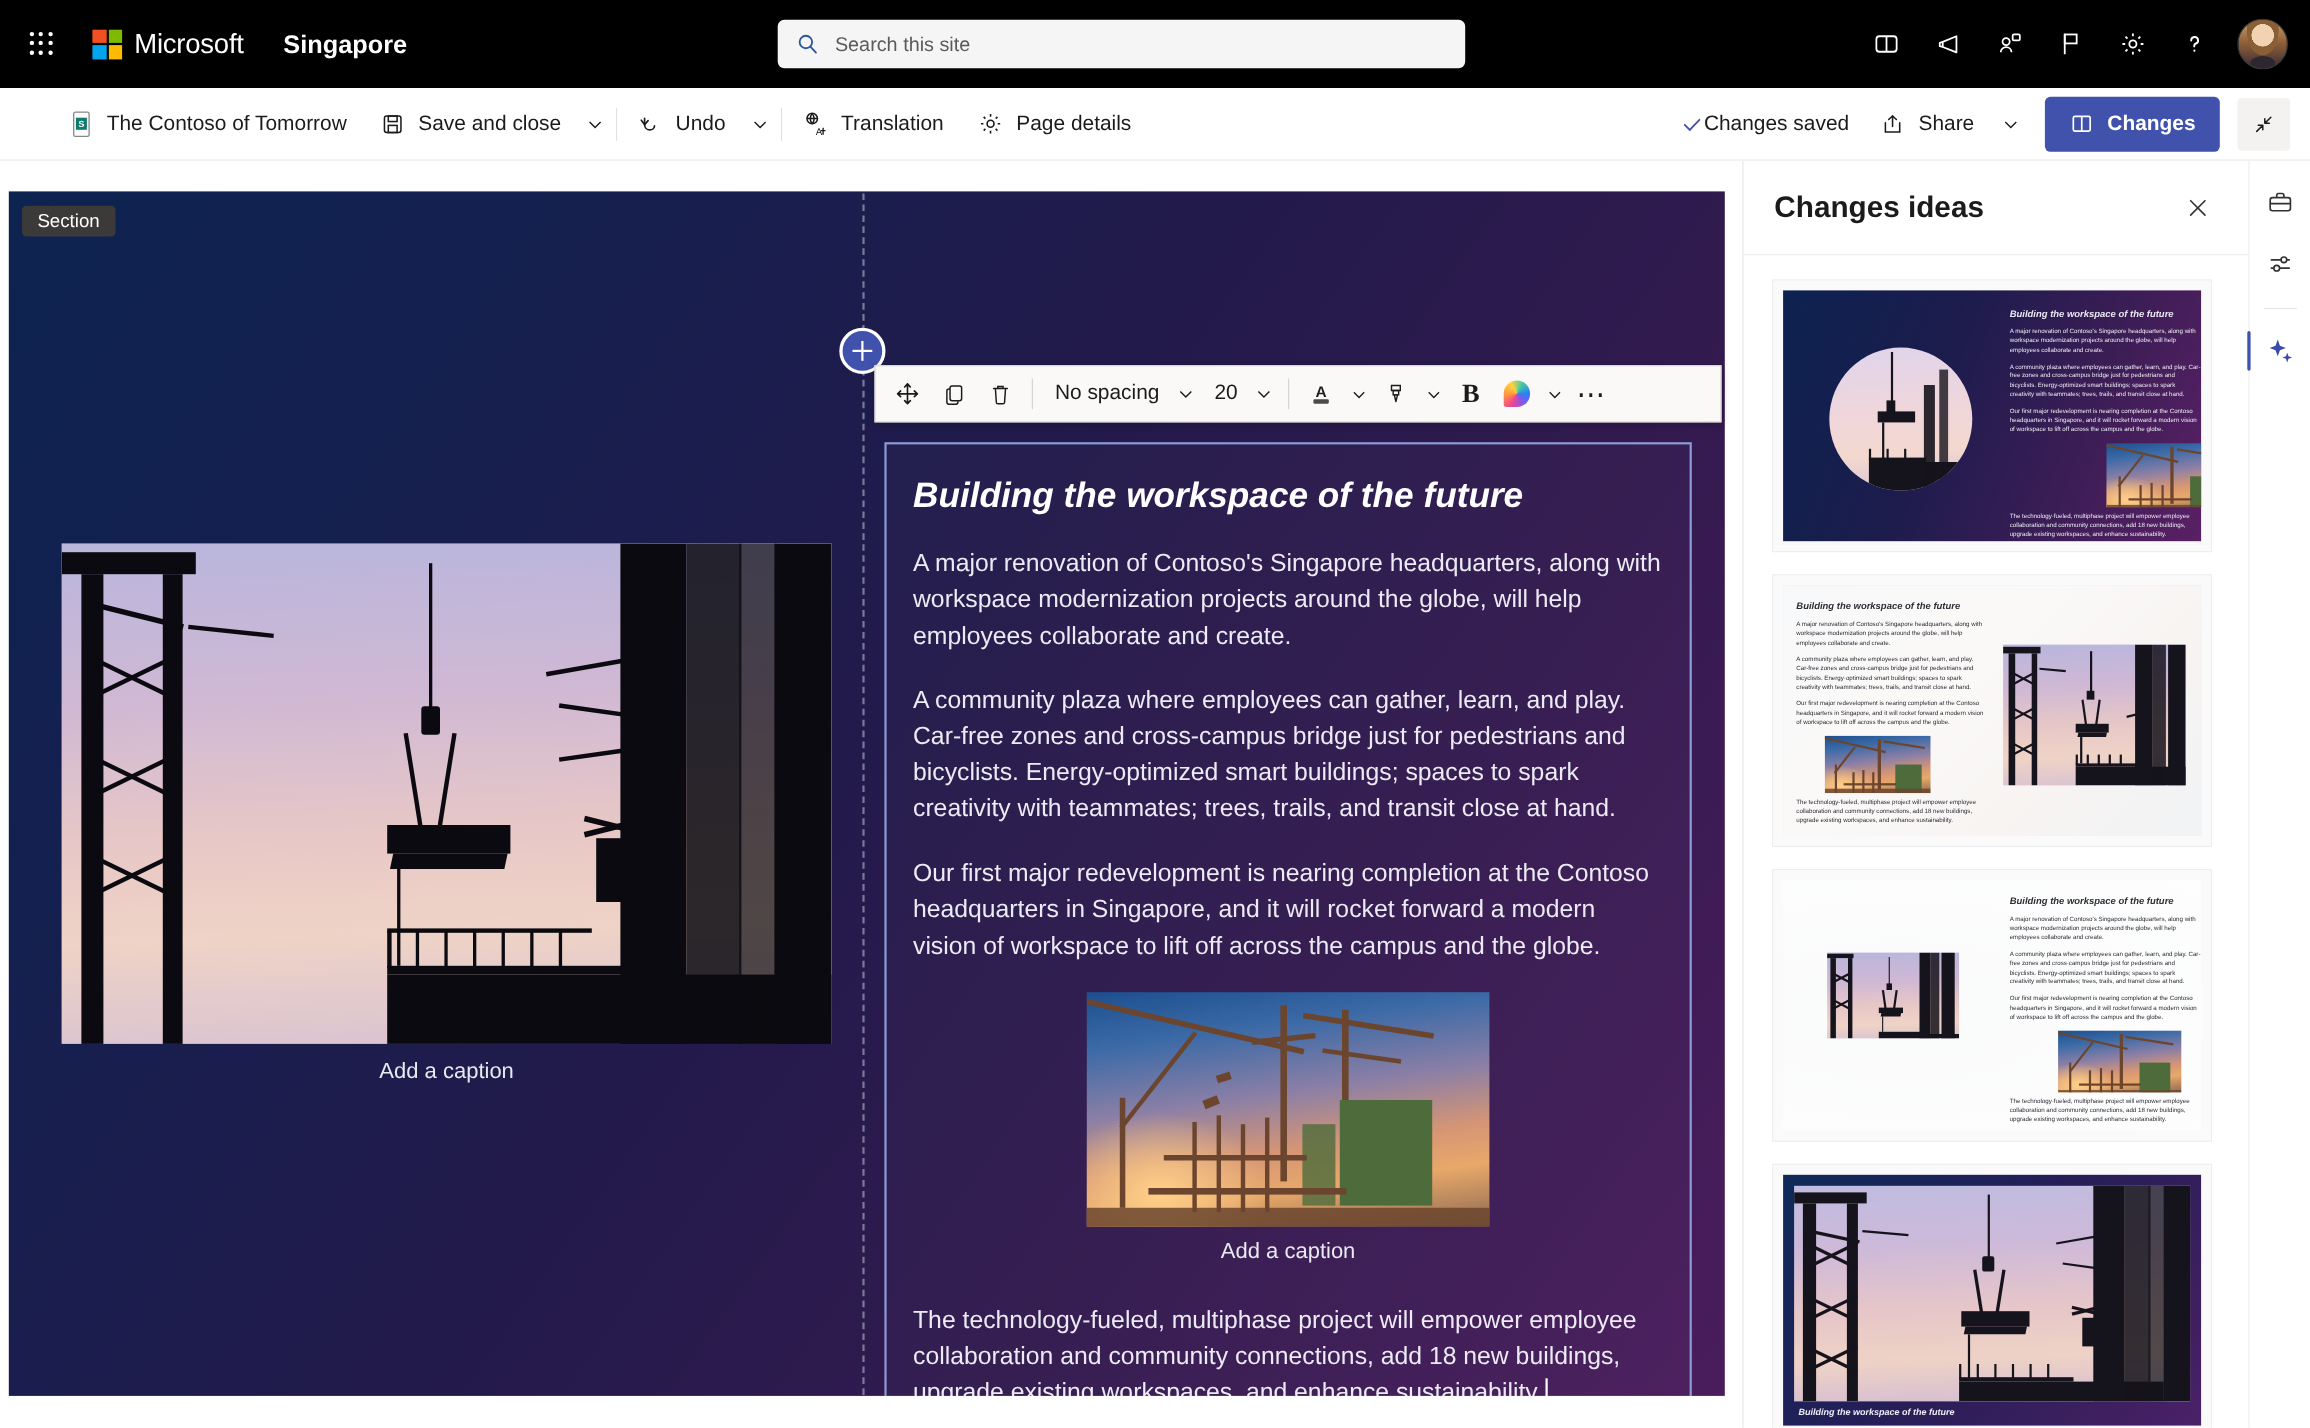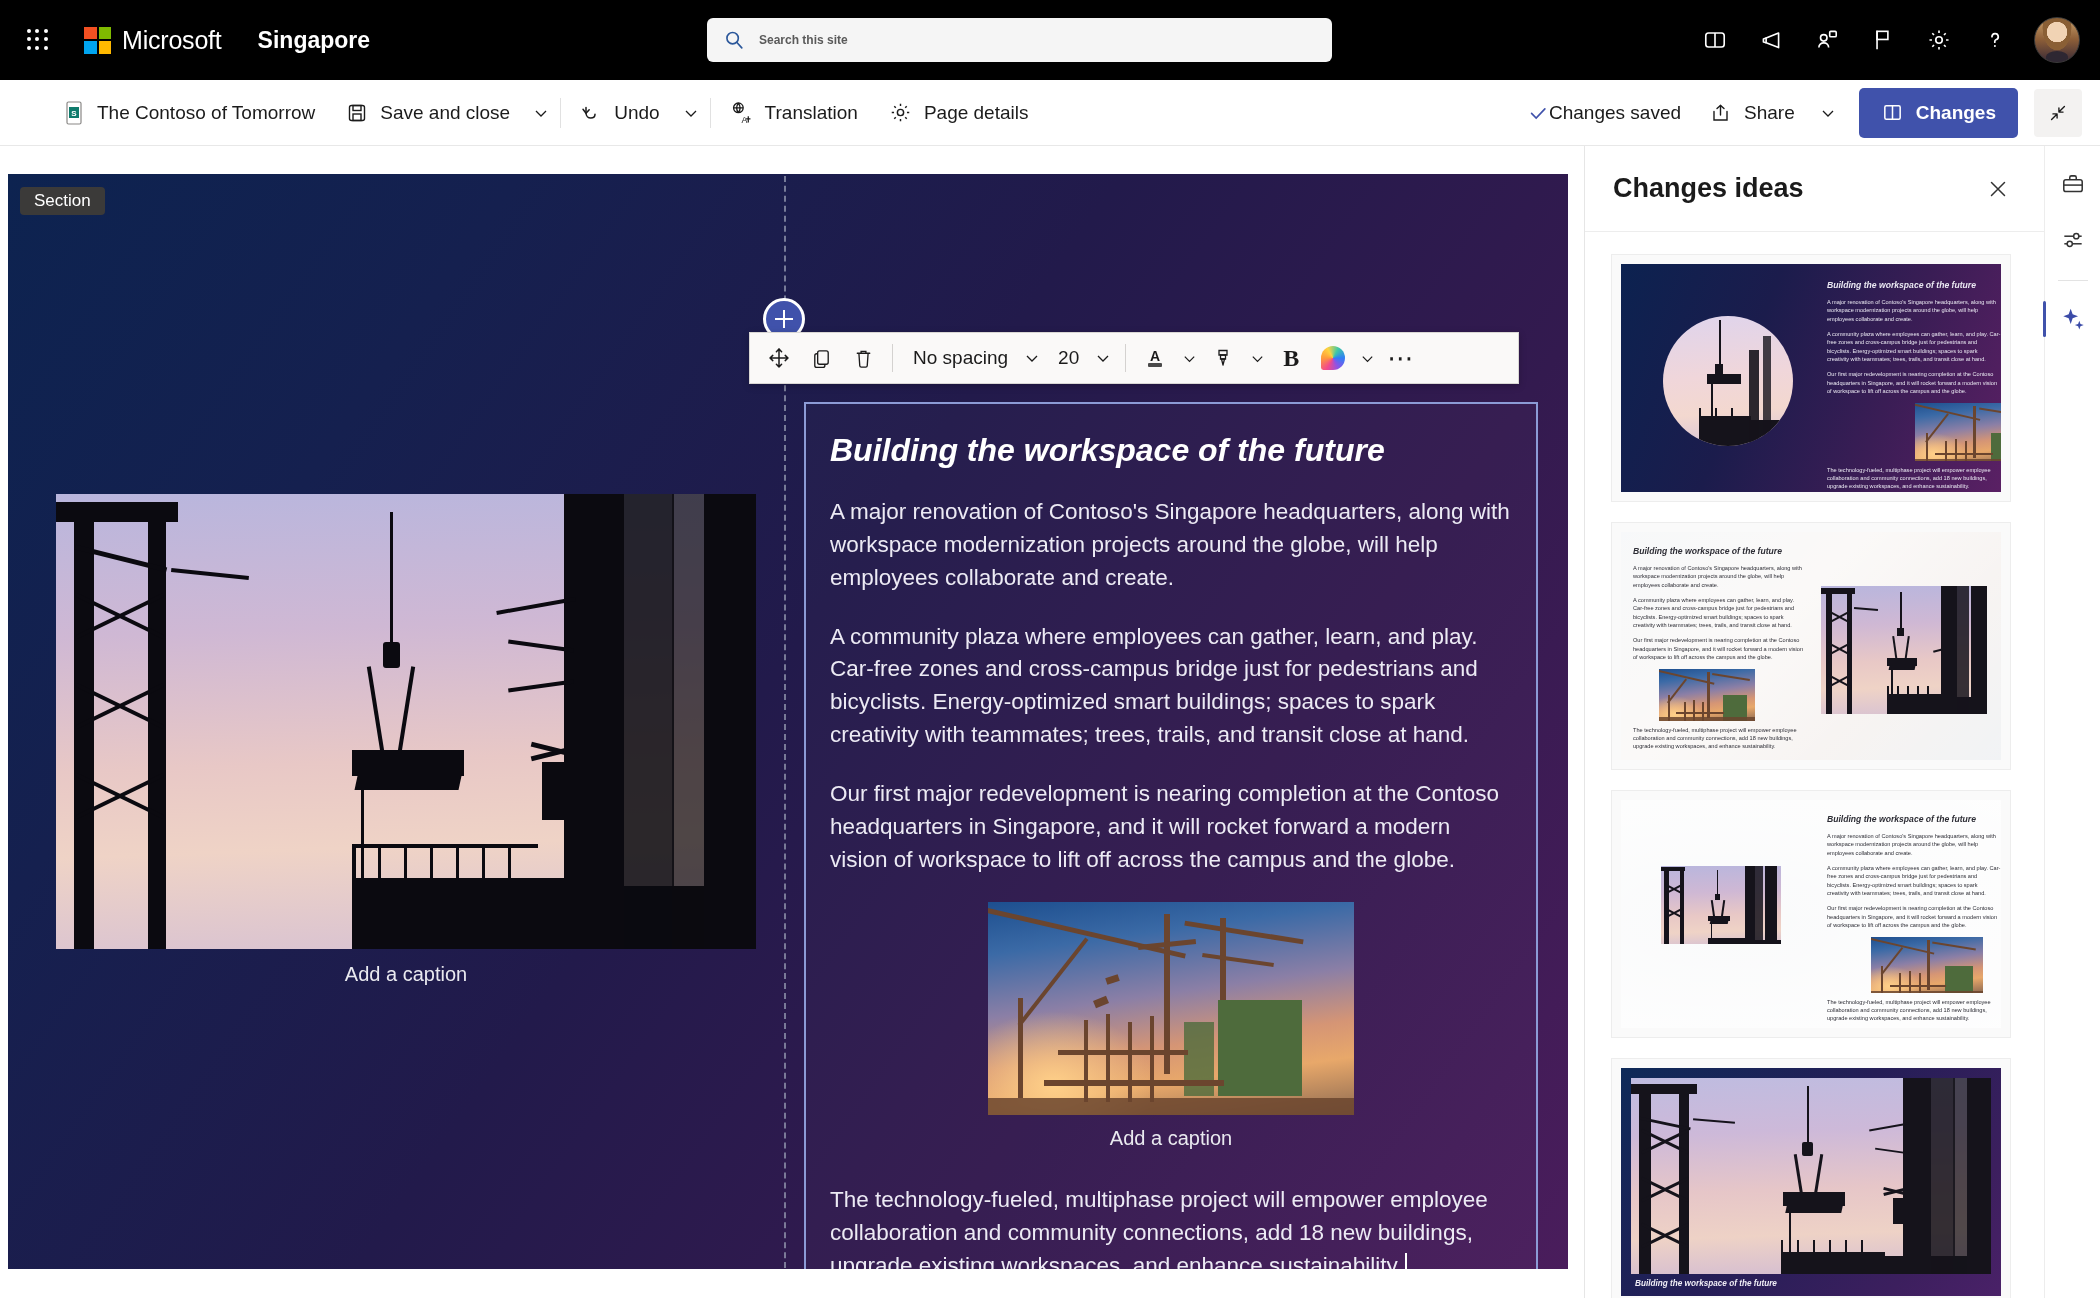--- a/index.html
+++ b/index.html
@@ -47,21 +47,21 @@
     position: absolute; left: 707px; top: 18px;
     width: 625px; height: 44px;
     background: #f5f5f5; border-radius: 6px;
     display: flex; align-items: center; padding: 0 16px;
     cursor: text;
   }
   .search-ico { width: 22px; height: 22px; flex: none; }
   .search-input {
     border: none; background: transparent; outline: none;
     font-family: "Liberation Sans", sans-serif;
-    font-size: 12px; color: #444; margin-left: 14px; width: 100%; font-weight: bold;
+    font-size: 18px; color: #444; margin-left: 14px; width: 100%;
   }
   .search-input::placeholder { color: #5a5a5a; }
   .suite-right {
     position: absolute; right: 14px; top: 0; height: 80px;
     display: flex; align-items: center; gap: 2px;
   }
   .suite-btn {
     width: 54px; height: 56px; display: flex;
     align-items: center; justify-content: center;
     cursor: pointer; border-radius: 4px;
@@ -208,21 +208,21 @@
     text-align: center; color: #e9e9ef; font-size: 20px; margin-top: 12px;
   }
   .tw-last { margin-top: 34px; }
   .caret {
     display: inline-block; width: 2px; height: 24px;
     background: #ffffff; vertical-align: -4px; margin-left: 3px;
   }
 
   
   .fmt-toolbar {
-    position: absolute; left: 749px; top: 186px;
+    position: absolute; left: 795px; top: 186px;
     width: 770px; height: 52px;
     background: #faf9f8;
     border: 1px solid #d9d7d4;
     box-shadow: 0 2px 7px rgba(0,0,0,.22);
     display: flex; align-items: center; padding: 0 8px;
     z-index: 40;
   }
   .fmt-btn {
     width: 42px; height: 42px; display: flex; align-items: center;
     justify-content: center; cursor: pointer; border-radius: 3px;

